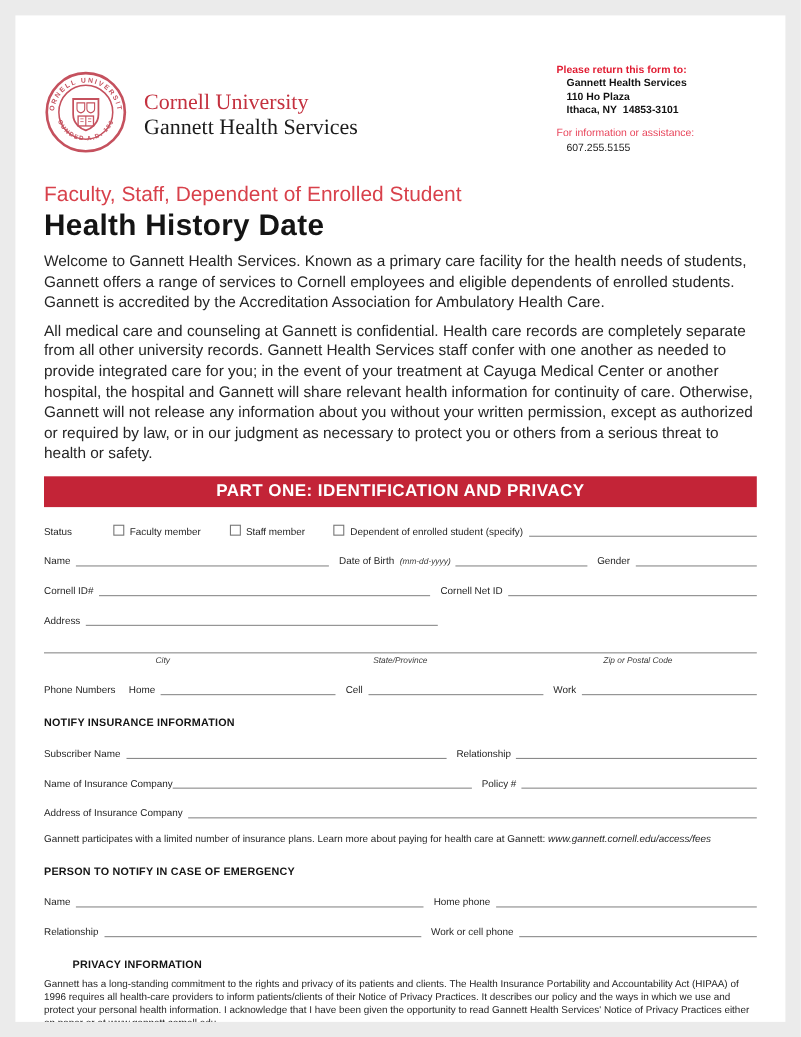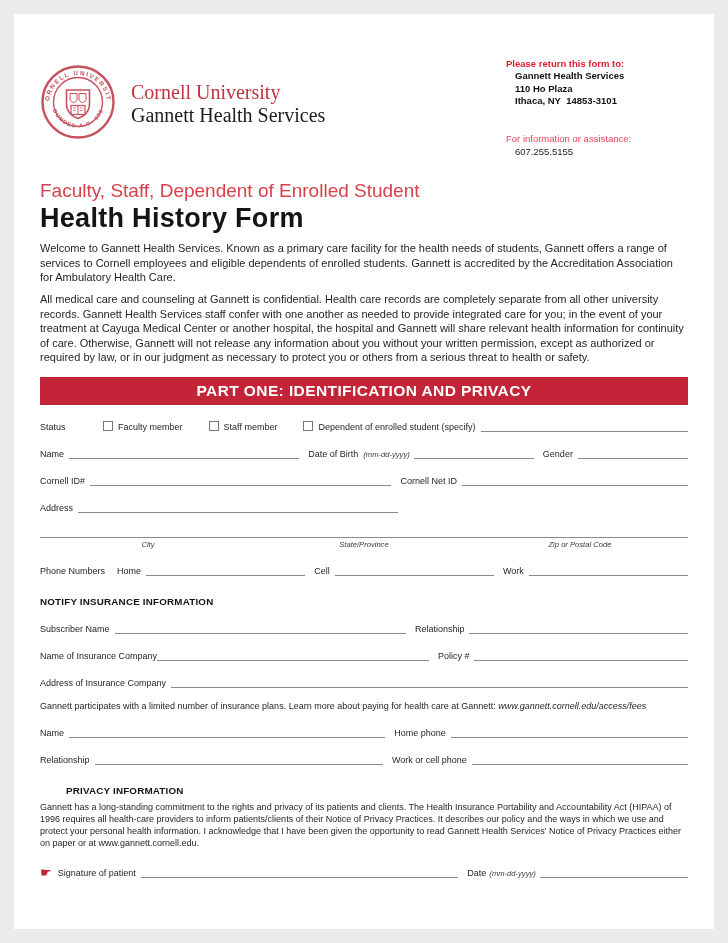--- a/index.html
+++ b/index.html
@@ -14,27 +14,27 @@
   .content{padding:44px 26px 0 26px;}
 
   
   .hdr{display:flex;justify-content:space-between;align-items:flex-start;}
   .logo{display:flex;align-items:center;gap:15px;margin-top:6px;}
   .wm1{font-family:"Liberation Serif",serif;font-size:20px;color:#c4313f;line-height:1.15;}
   .wm2{font-family:"Liberation Serif",serif;font-size:20px;color:#1c1c1c;line-height:1.15;}
   .return{width:182px;font-size:9.5px;line-height:1.3;margin-top:0;}
   .r-title{color:#e11b31;font-weight:bold;}
   .r-lines{font-weight:bold;color:#111;padding-left:9px;}
-  .a-title{color:#e8445a;margin-top:26px;}
+  .a-title{color:#e8445a;margin-top:9px;}
   .a-phone{color:#222;padding-left:9px;}
 
   
   .eyebrow{margin-top:22px;font-size:19px;color:#d8414b;}
   h1{margin:1px 0 7px 0;font-size:27px;letter-spacing:.3px;color:#141414;font-weight:bold;}
-  p.intro{margin:0 0 7px 0;font-size:11px;line-height:1.33;color:#262626;}
+  p.intro{margin:0 0 7px 0;font-size:14px;line-height:1.33;color:#262626;}
 
   
   .banner{
     margin-top:12px;background:#c32437;color:#ffffff;text-align:center;
     font-weight:bold;font-size:15.5px;letter-spacing:.4px;padding:5px 0 5px 0;
   }
 
   
   h2{font-size:9.8px;font-weight:bold;color:#141414;margin:15px 0 0 0;letter-spacing:.2px;}
   .row{display:flex;align-items:flex-end;font-size:9px;color:#262626;margin-top:15px;}
@@ -102,21 +102,21 @@
           <div>Gannett Health Services</div>
           <div>110 Ho Plaza</div>
           <div>Ithaca, NY&nbsp; 14853-3101</div>
         </div>
         <div class="a-title">For information or assistance:</div>
         <div class="a-phone">607.255.5155</div>
       </div>
     </div>
 
     <div class="eyebrow">Faculty, Staff, Dependent of Enrolled Student</div>
-    <h1>Health History Form</h1>
+    <h1>Health History Date</h1>
     <p class="intro">Welcome to Gannett Health Services. Known as a primary care facility for the health needs of students, Gannett offers a range of services to Cornell employees and eligible dependents of enrolled students. Gannett is accredited by the Accreditation Association for Ambulatory Health Care.</p>
     <p class="intro">All medical care and counseling at Gannett is confidential. Health care records are completely separate from all other university records. Gannett Health Services staff confer with one another as needed to provide integrated care for you; in the event of your treatment at Cayuga Medical Center or another hospital, the hospital and Gannett will share relevant health information for continuity of care. Otherwise, Gannett will not release any information about you without your written permission, except as authorized or required by law, or in our judgment as necessary to protect you or others from a serious threat to health or safety.</p>
 
     <div class="banner">PART ONE: IDENTIFICATION AND PRIVACY</div>
 
 
     <div class="row">
       <span class="lbl" style="width:58px;">Status</span>
       <span class="cbg" style="margin-right:26px;">
         <span class="cb"></span><span>Faculty member</span>
@@ -187,20 +187,21 @@
       <span class="fl g22 last"></span>
     </div>
 
     <div class="row">
       <span class="lbl">Address of Insurance Company</span>
       <span class="fl g100 last"></span>
     </div>
 
     <div class="note"><span>Gannett participates with a limited number of insurance plans. Learn more about paying for health care at Gannett: </span><span class="it">www.gannett.cornell.edu/access/fees</span></div>
 
+    <h2 style="margin-top:20px;">PERSON TO NOTIFY IN CASE OF EMERGENCY</h2>
 
     <div class="row">
       <span class="lbl">Name</span>
       <span class="fl g28"></span>
       <span class="lbl">Home phone</span>
       <span class="fl g21 last"></span>
     </div>
 
     <div class="row">
       <span class="lbl">Relationship</span>

